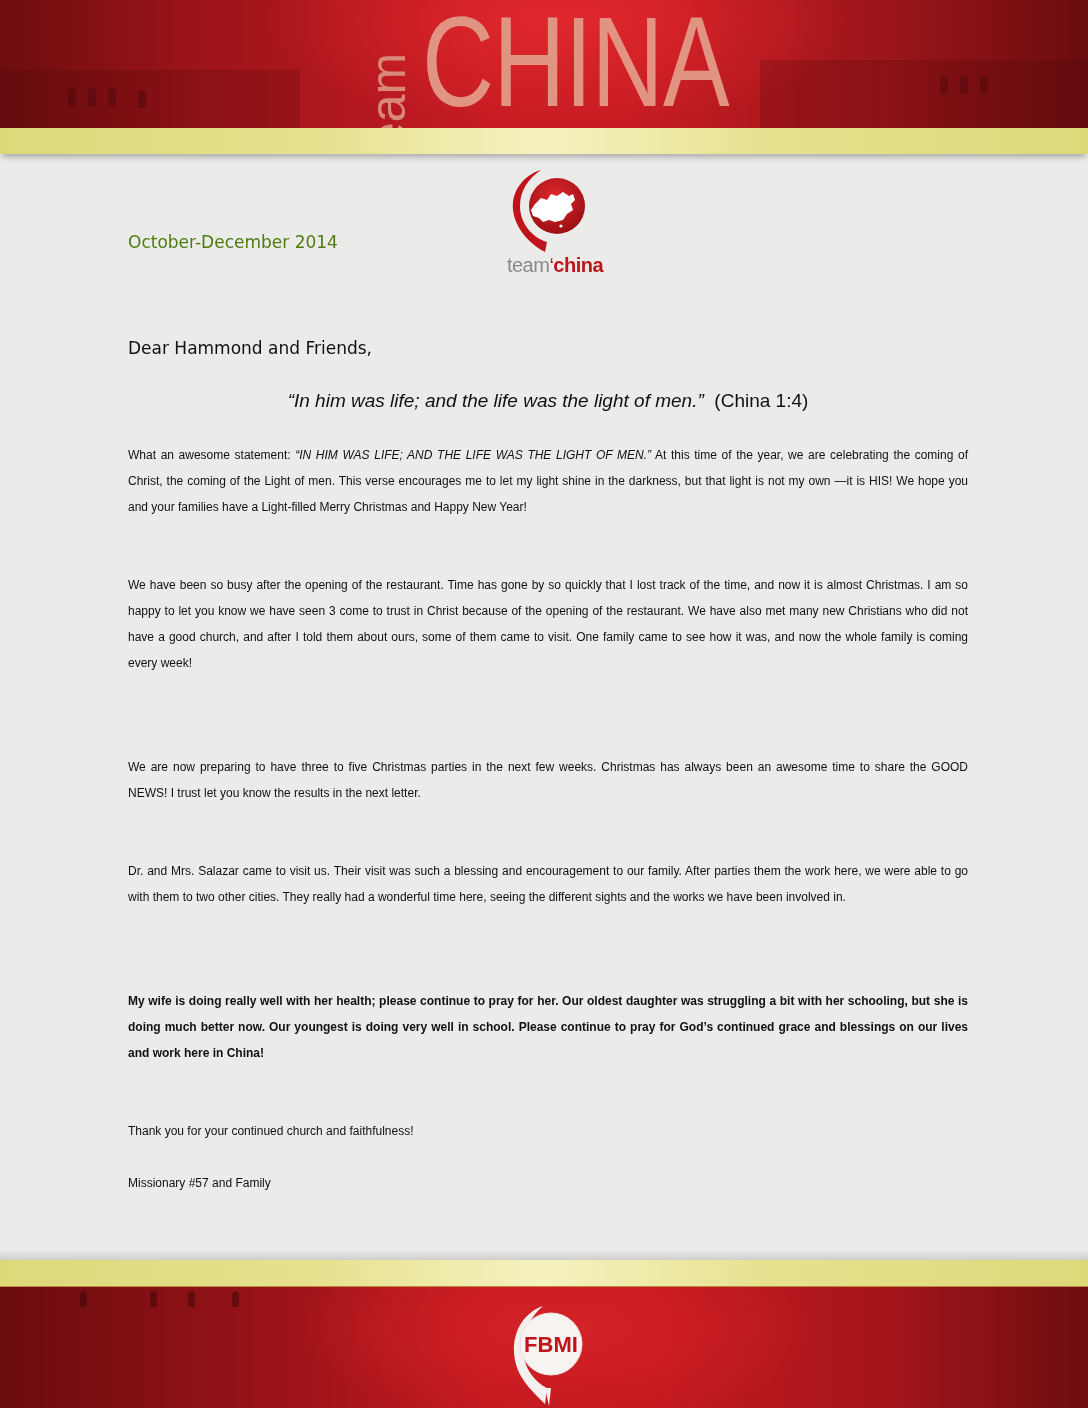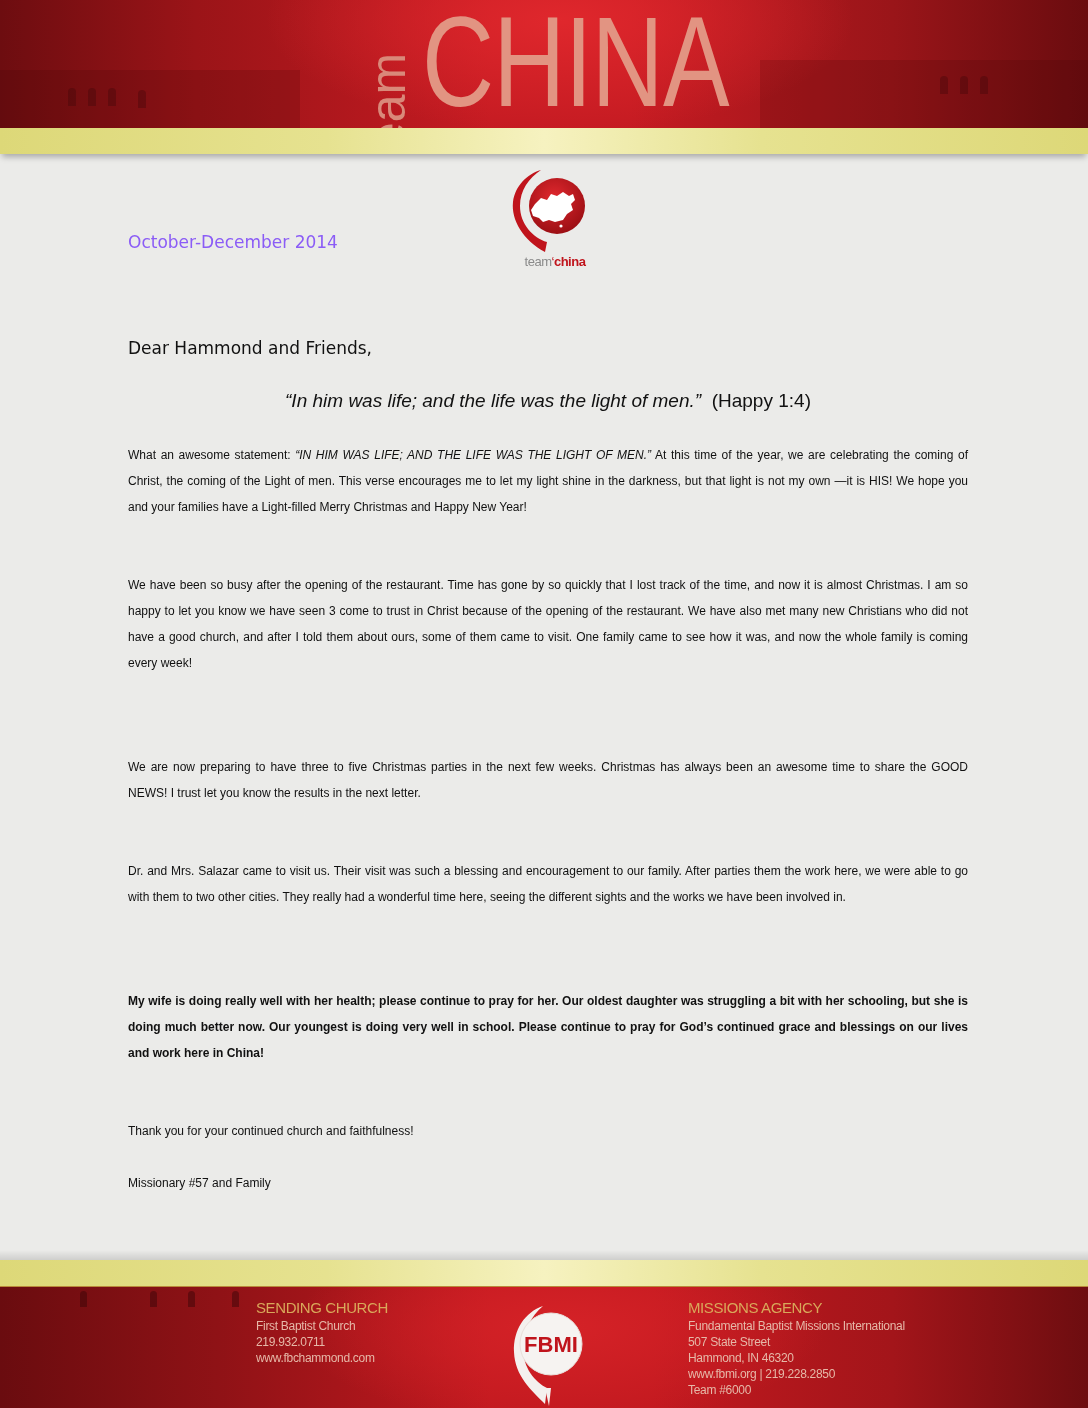--- a/index.html
+++ b/index.html
@@ -43,24 +43,24 @@
     background: linear-gradient(90deg, #ddd878 0%, #e6e290 30%, #f6f2c0 50%, #e6e290 70%, #ddd878 100%);
   }
   .gold-top { top: 128px; box-shadow: 0 5px 6px -2px rgba(0,0,0,0.28); }
   .gold-bottom { top: 1260px; border-bottom: 1px solid #b98a3a; }
   .shadow-above { position: absolute; left: 0; top: 1250px; width: 1088px; height: 10px;
     background: linear-gradient(180deg, rgba(0,0,0,0), rgba(0,0,0,0.12)); }
 
   
   .logo { position: absolute; left: 505px; top: 168px; width: 100px; height: 108px; }
   .logo-text { position: absolute; left: 0; top: 86px; width: 100px; text-align: center;
-    font-family: "Liberation Sans", sans-serif; font-size: 13px; letter-spacing: -0.5px; white-space: nowrap; }
+    font-family: "Liberation Sans", sans-serif; font-size: 20px; letter-spacing: -0.5px; white-space: nowrap; }
   .logo-text .t1 { color: #8a8a8a; }
   .logo-text .t2 { color: #c0141c; font-weight: bold; }
-  .date { position: absolute; left: 128px; top: 232px; font-size: 19px; color: #8b5cf6;
+  .date { position: absolute; left: 128px; top: 232px; font-size: 19px; color: #4d7c0f;
     font-family: "DejaVu Sans", sans-serif; font-size: 17px; }
   .salutation { position: absolute; left: 128px; top: 338px; font-family: "DejaVu Sans", sans-serif; font-size: 17px; color:#111; }
   .verse { position: absolute; left: 128px; width: 840px; top: 390px; text-align: center; font-size: 19px; color:#111; }
   .verse em { font-style: italic; }
   .para { position: absolute; left: 128px; width: 840px; text-align: justify; font-size: 12px; line-height: 26px; color: #111; }
   .para em { font-style: italic; }
 
   
   .footer {
     position: absolute; left: 0; top: 1287px; width: 1088px; height: 121px;
@@ -110,56 +110,42 @@
     <circle cx="56" cy="58" r="1.6" fill="#ffffff"></circle>
   </svg>
   <div class="logo-text">
     <span class="t1">team</span><span style="color:#c0141c;">‘</span><span class="t2">china</span>
   </div>
 </div>
 
 <div class="date">October-December 2014</div>
 <div class="salutation">Dear Hammond and Friends,</div>
 <div class="verse">
-  <em>“In him was life; and the life was the light of men.”</em>&nbsp;&nbsp;<span>(Happy 1:4)</span>
+  <em>“In him was life; and the life was the light of men.”</em>&nbsp;&nbsp;<span>(China 1:4)</span>
 </div>
 <div class="para" style="top:442px;">
   <span>What an awesome statement:  </span><em>“IN HIM WAS LIFE; AND THE LIFE WAS THE LIGHT OF MEN.”</em><span> At this time of the year, we are celebrating the coming of Christ, the coming of the Light of men. This verse encourages me to let my light shine in the darkness, but that light is not my own —it is HIS! We hope you and your families have a Light-filled Merry Christmas and Happy New Year!</span>
 </div>
 <div class="para" style="top:572px;">We have been so busy after the opening of the restaurant. Time has gone by so quickly that I lost track of the time, and now it is almost Christmas. I am so happy to let you know we have seen 3 come to trust in Christ because of the opening of the restaurant. We have also met many new Christians who did not have a good church, and after I told them about ours, some of them came to visit. One family came to see how it was, and now the whole family is coming every week!</div>
 <div class="para" style="top:754px;">We are now preparing to have three to five Christmas parties in the next few weeks. Christmas has always been an awesome time to share the GOOD NEWS! I trust let you know the results in the next letter.</div>
 <div class="para" style="top:858px;">Dr. and Mrs. Salazar came to visit us. Their visit was such a blessing and encouragement to our family. After parties them the work here, we were able to go with them to two other cities. They really had a wonderful time here, seeing the different sights and the works we have been involved in.</div>
 <div class="para" style="top:988px;font-weight:bold;">My wife is doing really well with her health; please continue to pray for her. Our oldest daughter was struggling a bit with her schooling, but she is doing much better now.  Our youngest is doing very well in school. Please continue to pray for God’s continued grace and blessings on our lives and work here in China!</div>
 <div class="para" style="top:1118px;">Thank you for your continued church and faithfulness!</div>
 <div class="para" style="top:1170px;">Missionary #57 and Family</div>
 
 <div class="shadow-above"></div>
 <div class="gold-band gold-bottom"></div>
 <div class="footer">
   <div class="merlon" style="left:150px;"></div>
   <div class="merlon" style="left:188px;"></div>
   <div class="merlon" style="left:232px;"></div>
   <div class="merlon" style="left:80px;"></div>
 
-  <div class="col col-left">
-    <div class="col-title">SENDING CHURCH</div>
-    <div>First Baptist Church</div>
-    <div>219.932.0711</div>
-    <div>www.fbchammond.com</div>
-  </div>
 
   <svg class="fbmi" viewBox="0 0 80 114">
     <path d="M36 110 C 22 96, 6 82, 5 58 C 4 36, 16 18, 34 12 C 22 22, 14 38, 14 54 C 14 74, 26 88, 38 94 Z" fill="#f4f0ee"></path>
     <circle cx="42" cy="50" r="31" fill="#f6f3f1"></circle>
     <circle cx="42" cy="50" r="31" fill="none" stroke="#e9dfdb" stroke-width="1"></circle>
     <path d="M36 94 L40 112 L42 94 Z" fill="#f4f0ee"></path>
     <text x="42" y="58" text-anchor="middle" font-family="Liberation Sans, sans-serif" font-size="22" font-weight="bold" fill="#c0141c">FBMI</text>
   </svg>
 
-  <div class="col col-right">
-    <div class="col-title">MISSIONS AGENCY</div>
-    <div>Fundamental Baptist Missions International</div>
-    <div>507 State Street</div>
-    <div>Hammond, IN  46320</div>
-    <div>www.fbmi.org | 219.228.2850</div>
-    <div>Team #6000</div>
-  </div>
 </div>
 
 </body></html>

